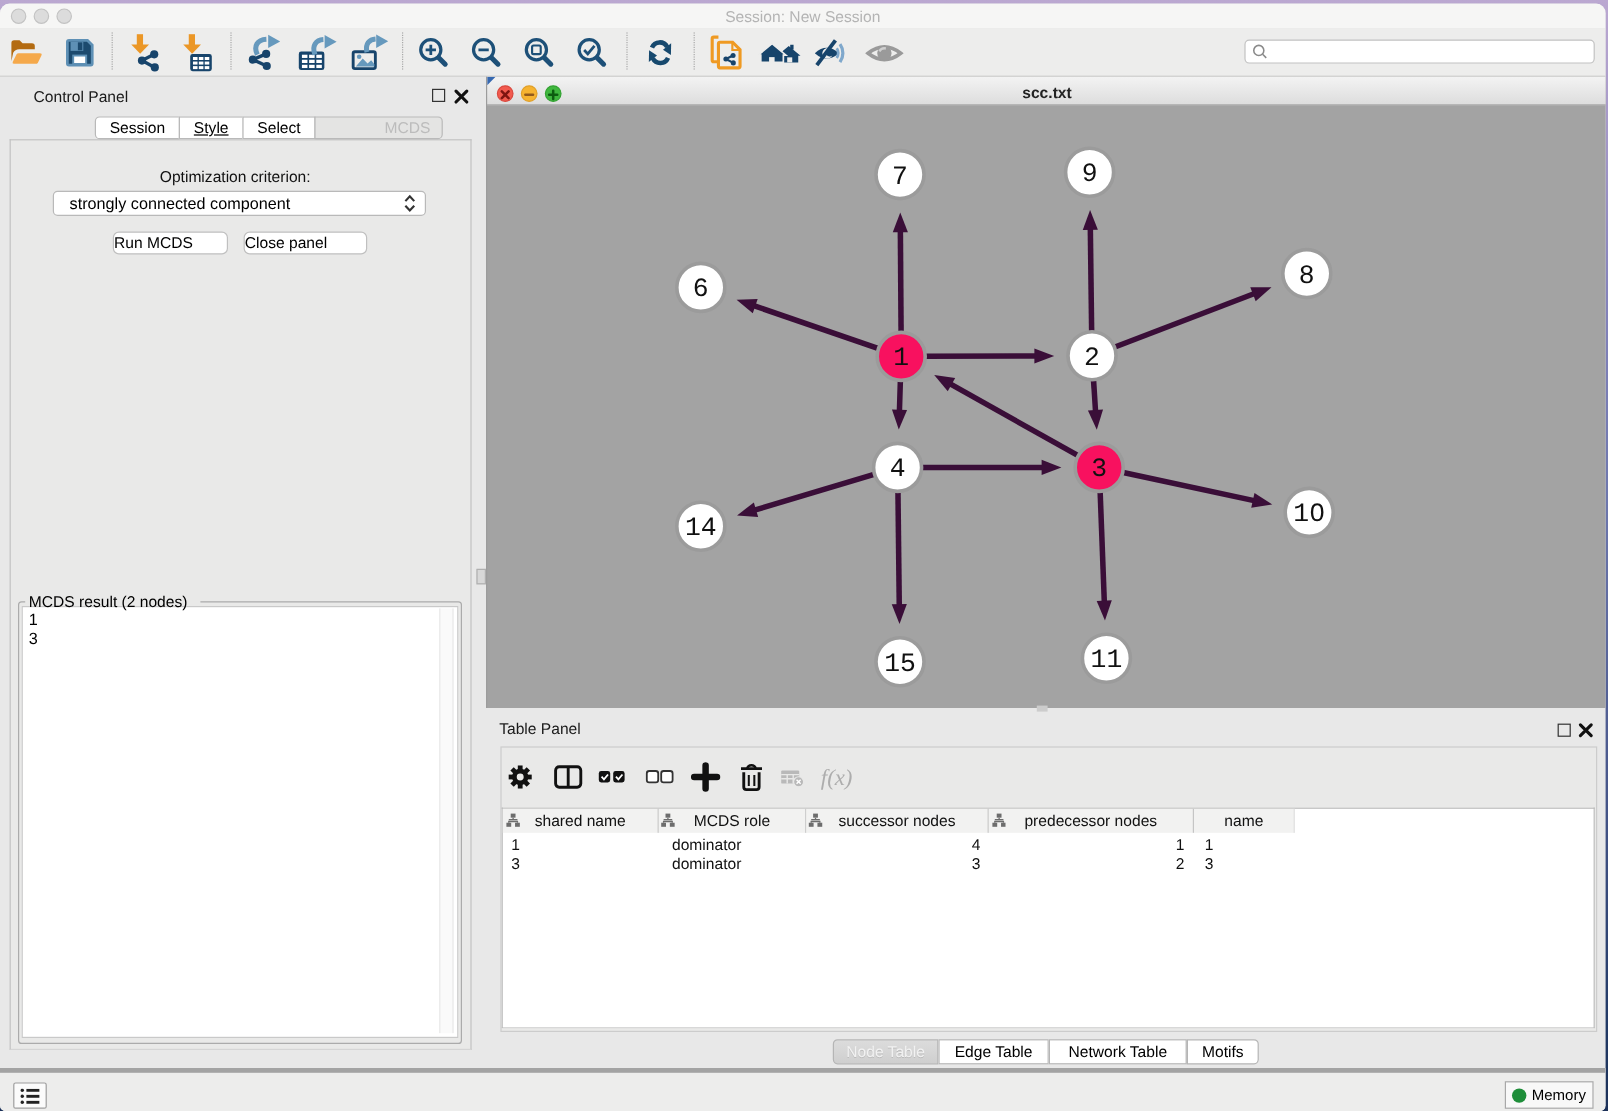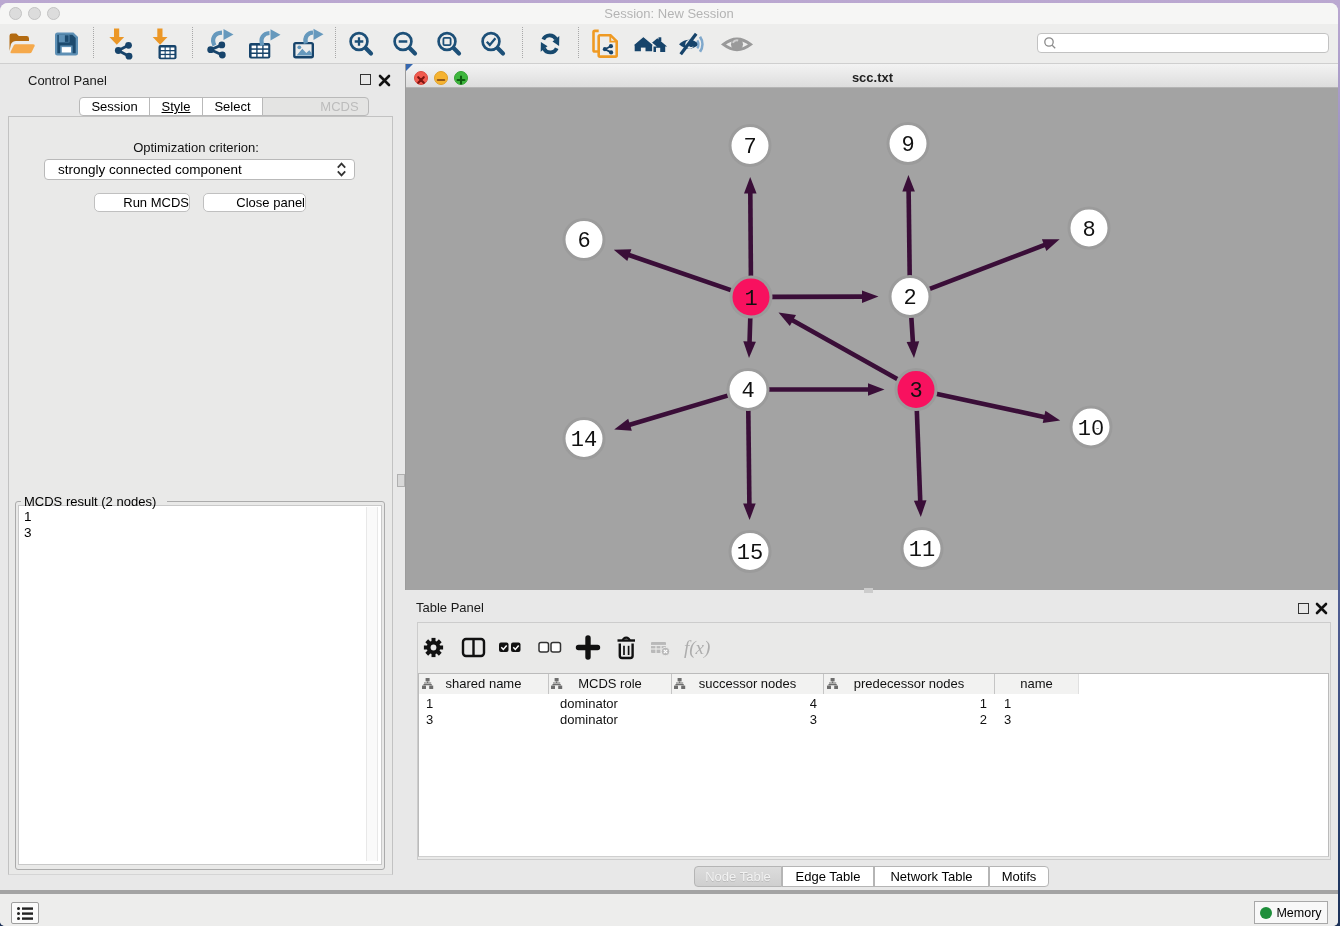--- a/index.html
+++ b/index.html
@@ -18,21 +18,21 @@
 .sep{position:absolute;top:3px;height:31px;width:0;border-left:1px dotted #a8a8a8;}
 #searchbox{position:absolute;left:1037px;top:9px;width:290px;height:18px;background:#fff;border:1px solid #c2c2c2;border-radius:4px;}
 
 .phead{font-size:13px;color:#1a1a1a;}
 
 #cp-tabs{left:79px;top:94px;height:19px;}
 .tab{position:absolute;top:0;height:17px;background:#fff;border:1px solid #b9b9b9;font-size:13px;
  text-align:center;line-height:17px;color:#000;}
 
 .mbtn{position:absolute;background:#fff;border:1px solid #c0c0c0;border-radius:5px;
- font-size:13px;color:#000;text-align:right;}
+ font-size:13px;color:#000;text-align:left;}
 
 #netwin{left:405px;top:61px;width:933px;height:526px;background:#a3a3a3;border-left:1px solid #9c9c9c;}
 #nettitle{position:absolute;left:0;top:0;width:933px;height:23px;
  background:linear-gradient(180deg,#f3f3f3,#dddddd);border-bottom:1px solid #b4b4b4;}
 #nettitle .t{position:absolute;width:100%;text-align:center;top:6px;font-size:13px;font-weight:bold;color:#222;}
 .mac{position:absolute;top:6.5px;width:12px;height:12px;border-radius:50%;}
 .th{position:absolute;top:0;height:20px;background:#f2f2f1;border-right:1px solid #c5c5c5;
  font-size:13px;text-align:center;line-height:20px;color:#111;}
 .td{position:absolute;font-size:13px;color:#111;height:16px;line-height:16px;}
 

